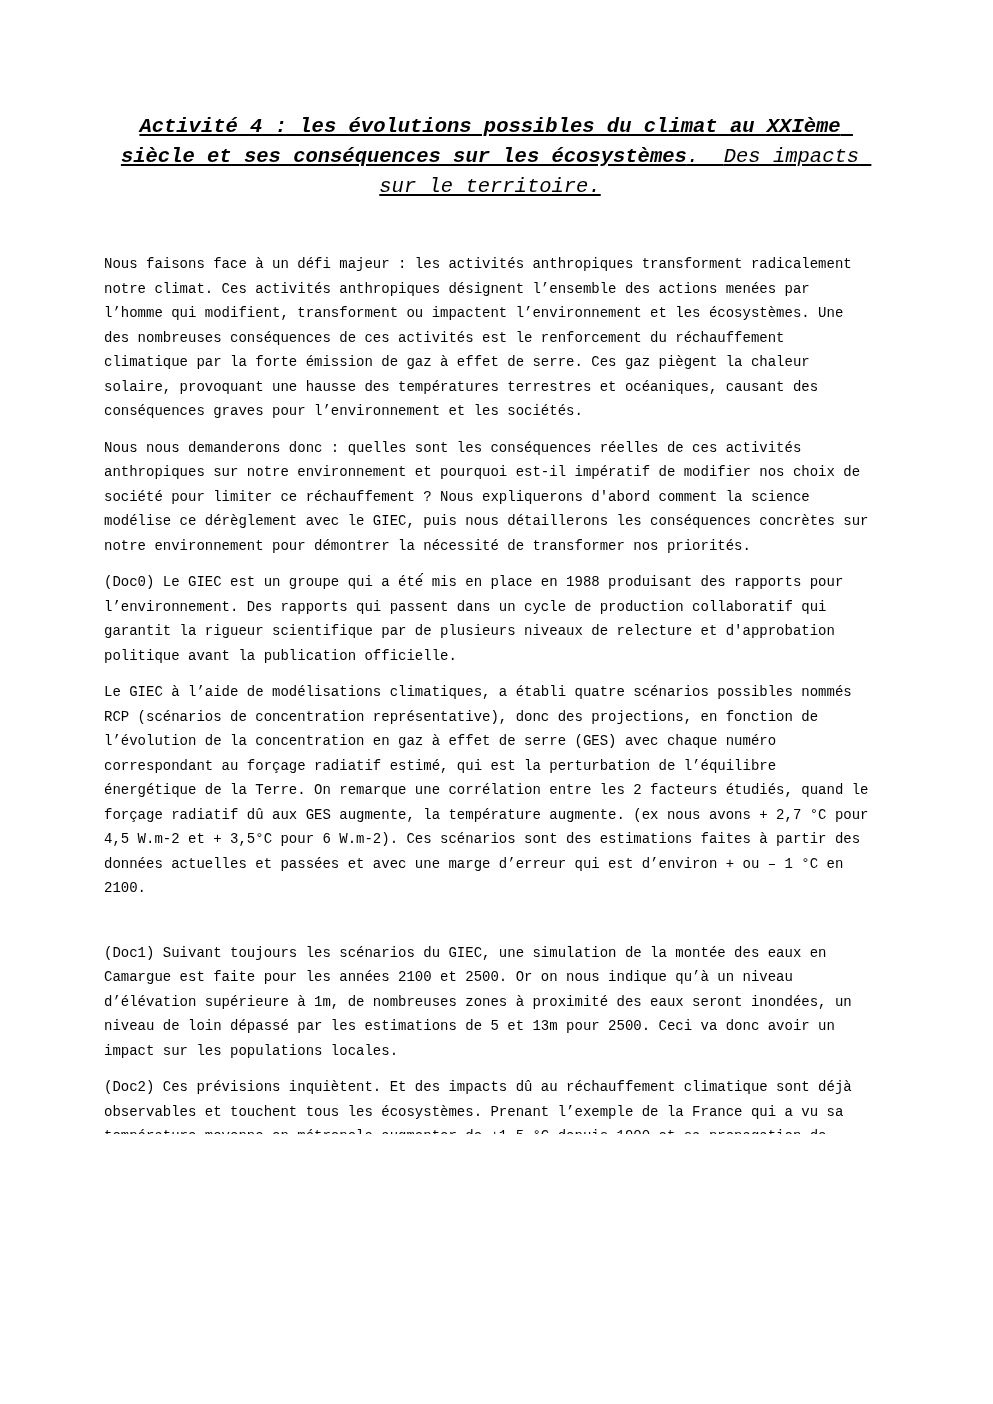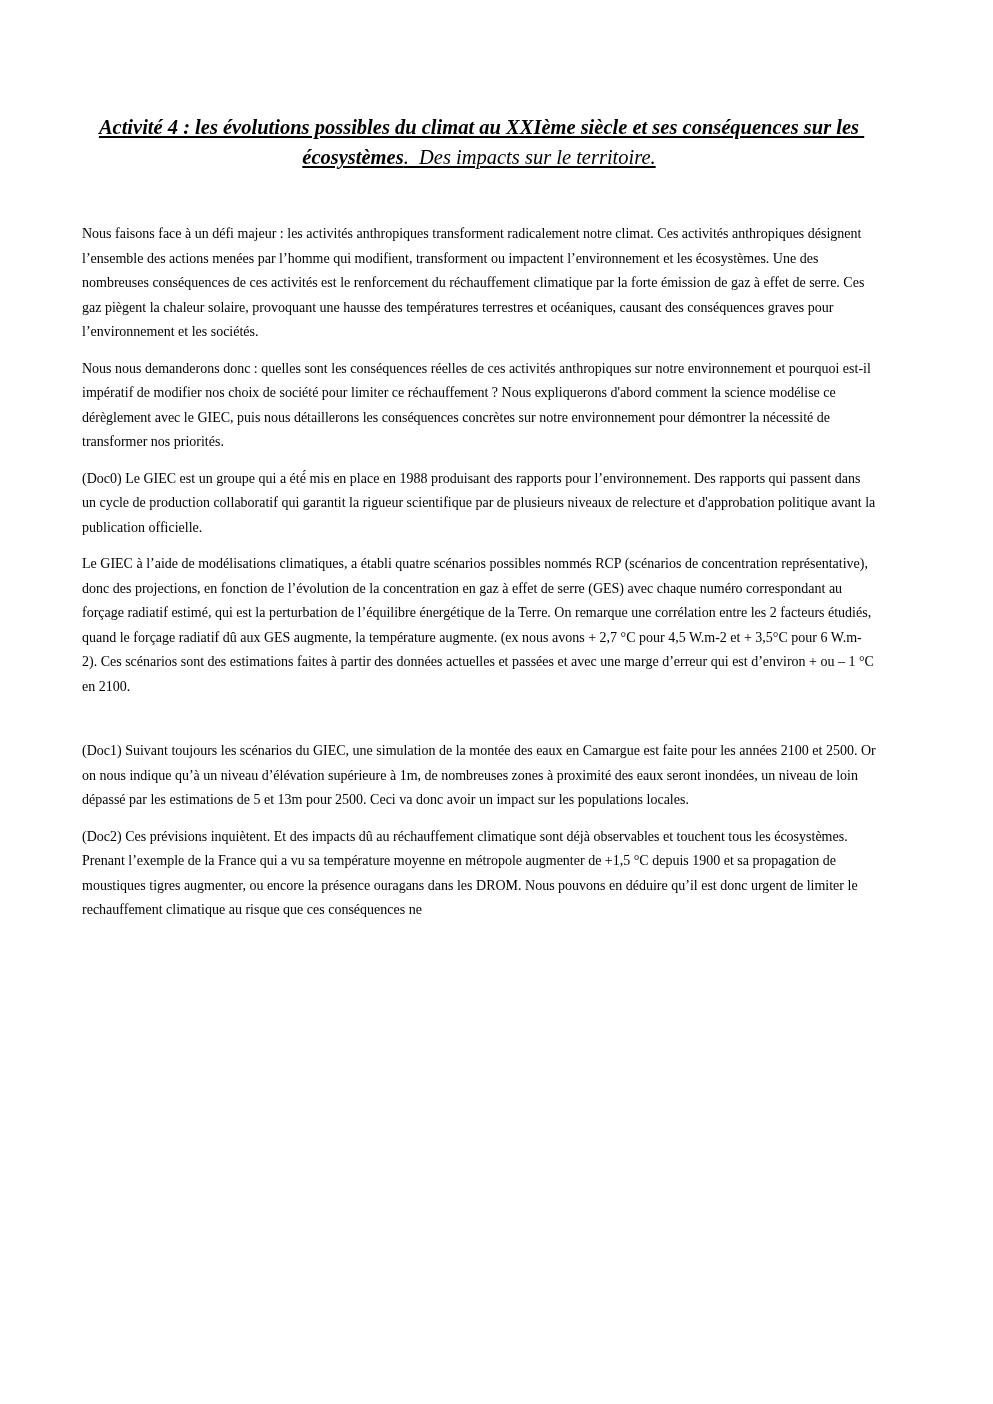--- a/index.html
+++ b/index.html
@@ -6,22 +6,22 @@
     margin: 0;
     padding: 0;
     background: #ffffff;
   }
   .page {
     position: relative;
     width: 993px;
     height: 1134px;
     background: #ffffff;
     box-sizing: border-box;
-    padding: 112px 117px 0 82px;
-    font-family: Liberation Serif, serif;
+    padding: 112px 117px 0 104px;
+    font-family: Liberation Mono, monospace;
     color: #000000;
     overflow: hidden;
   }
   .doc-title {
     margin: 0 0 50px 0;
     text-align: center;
     font-size: 20.5px;
     line-height: 30px;
     font-weight: bold;
     font-style: italic;

